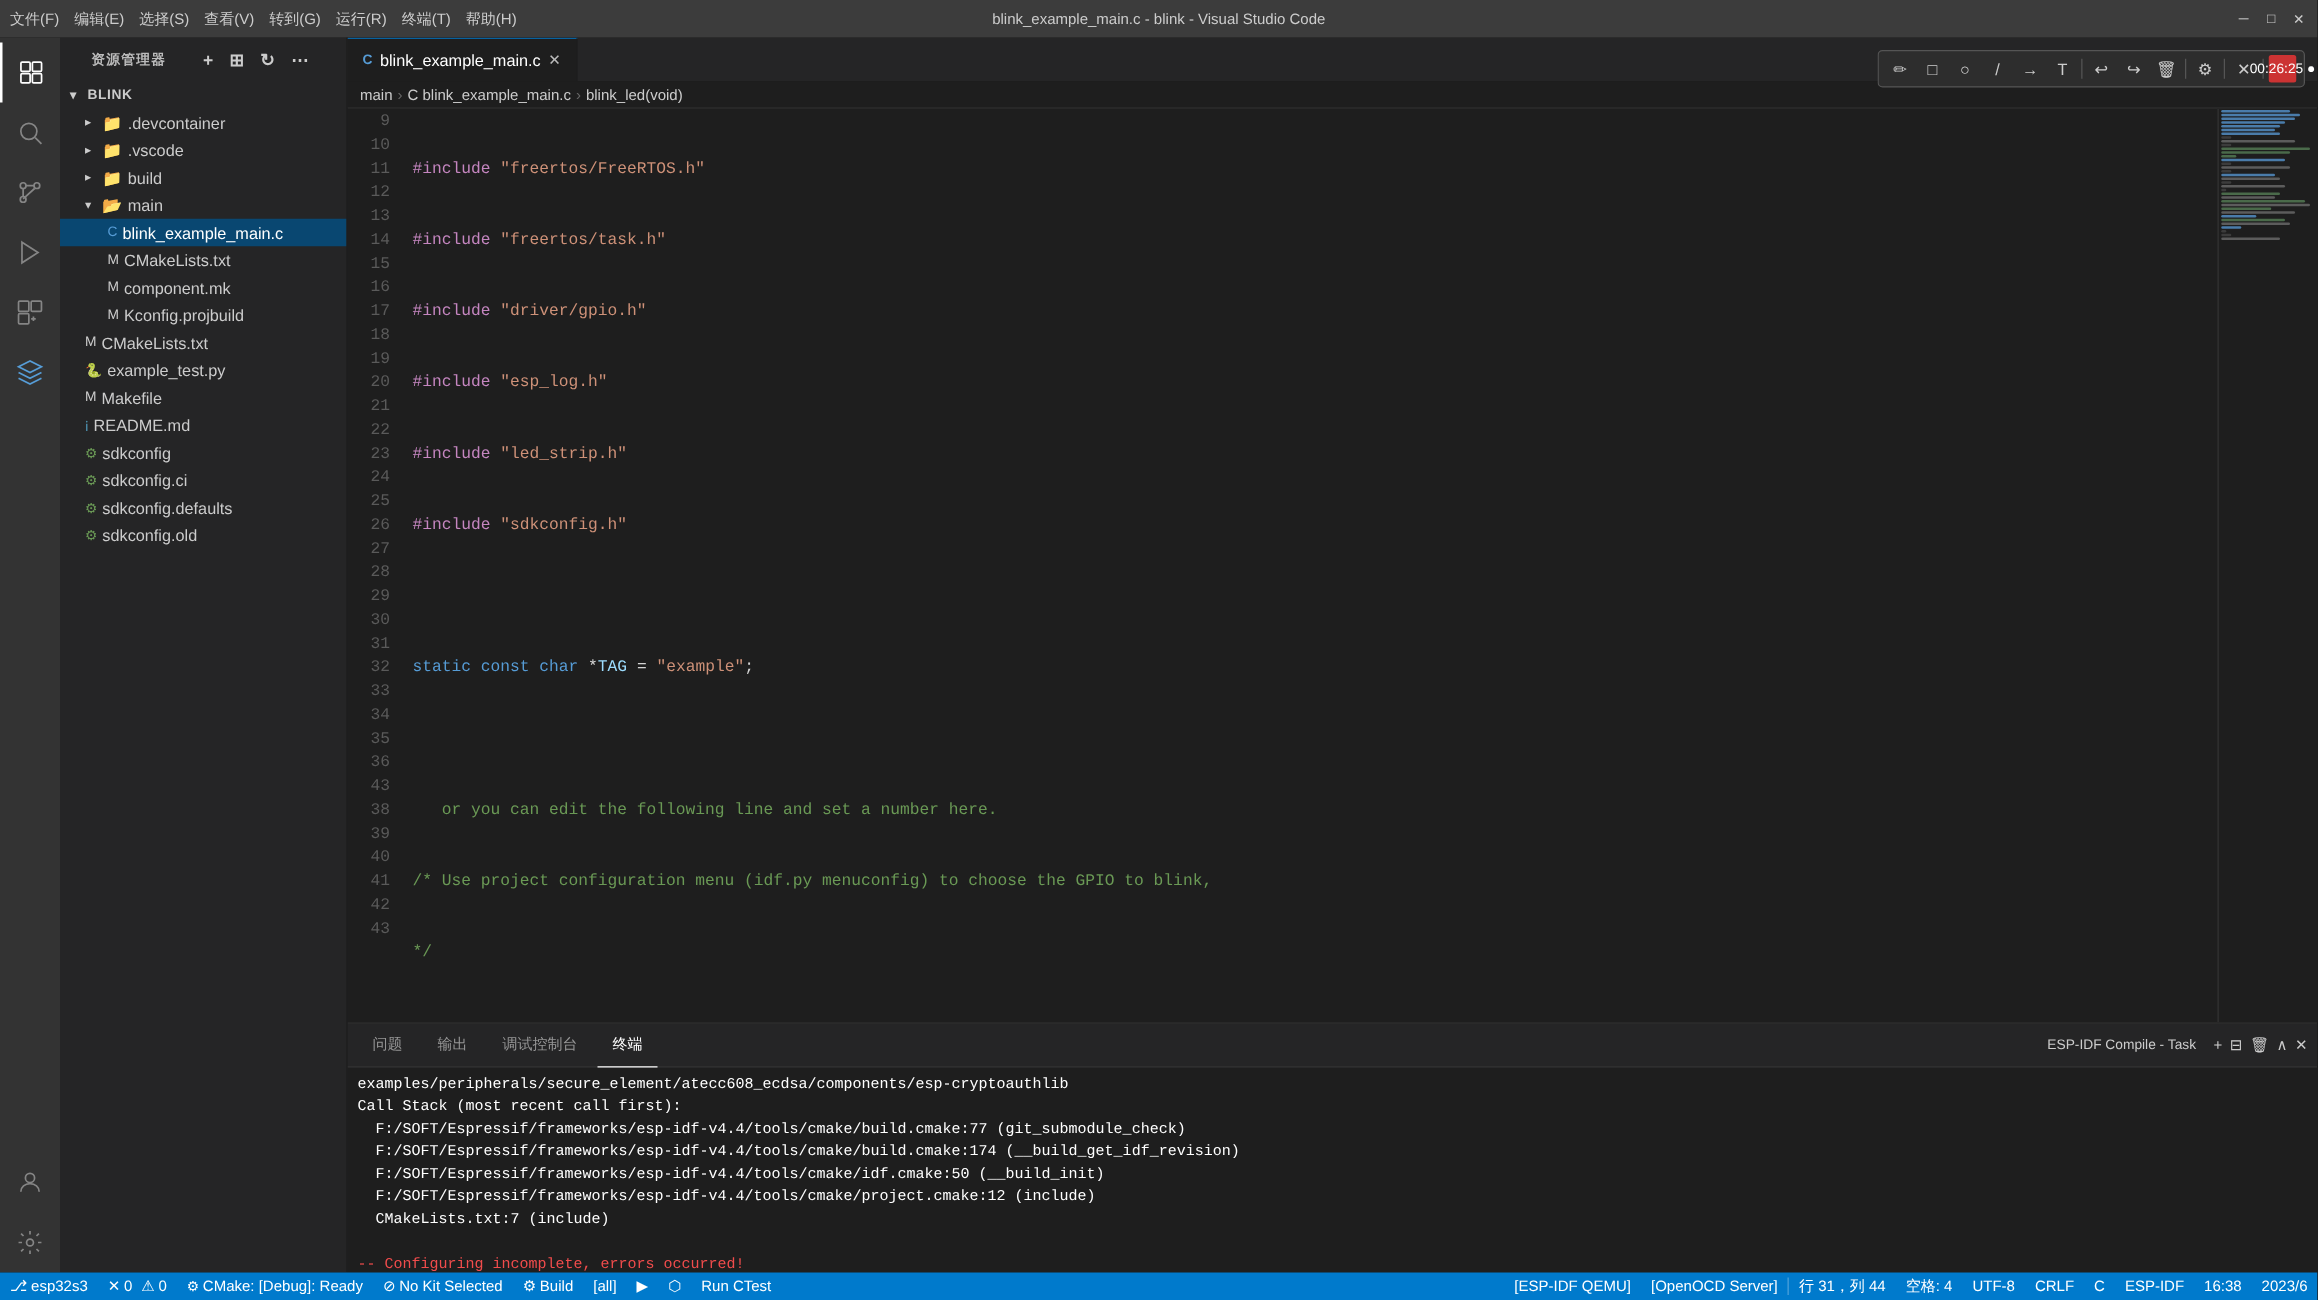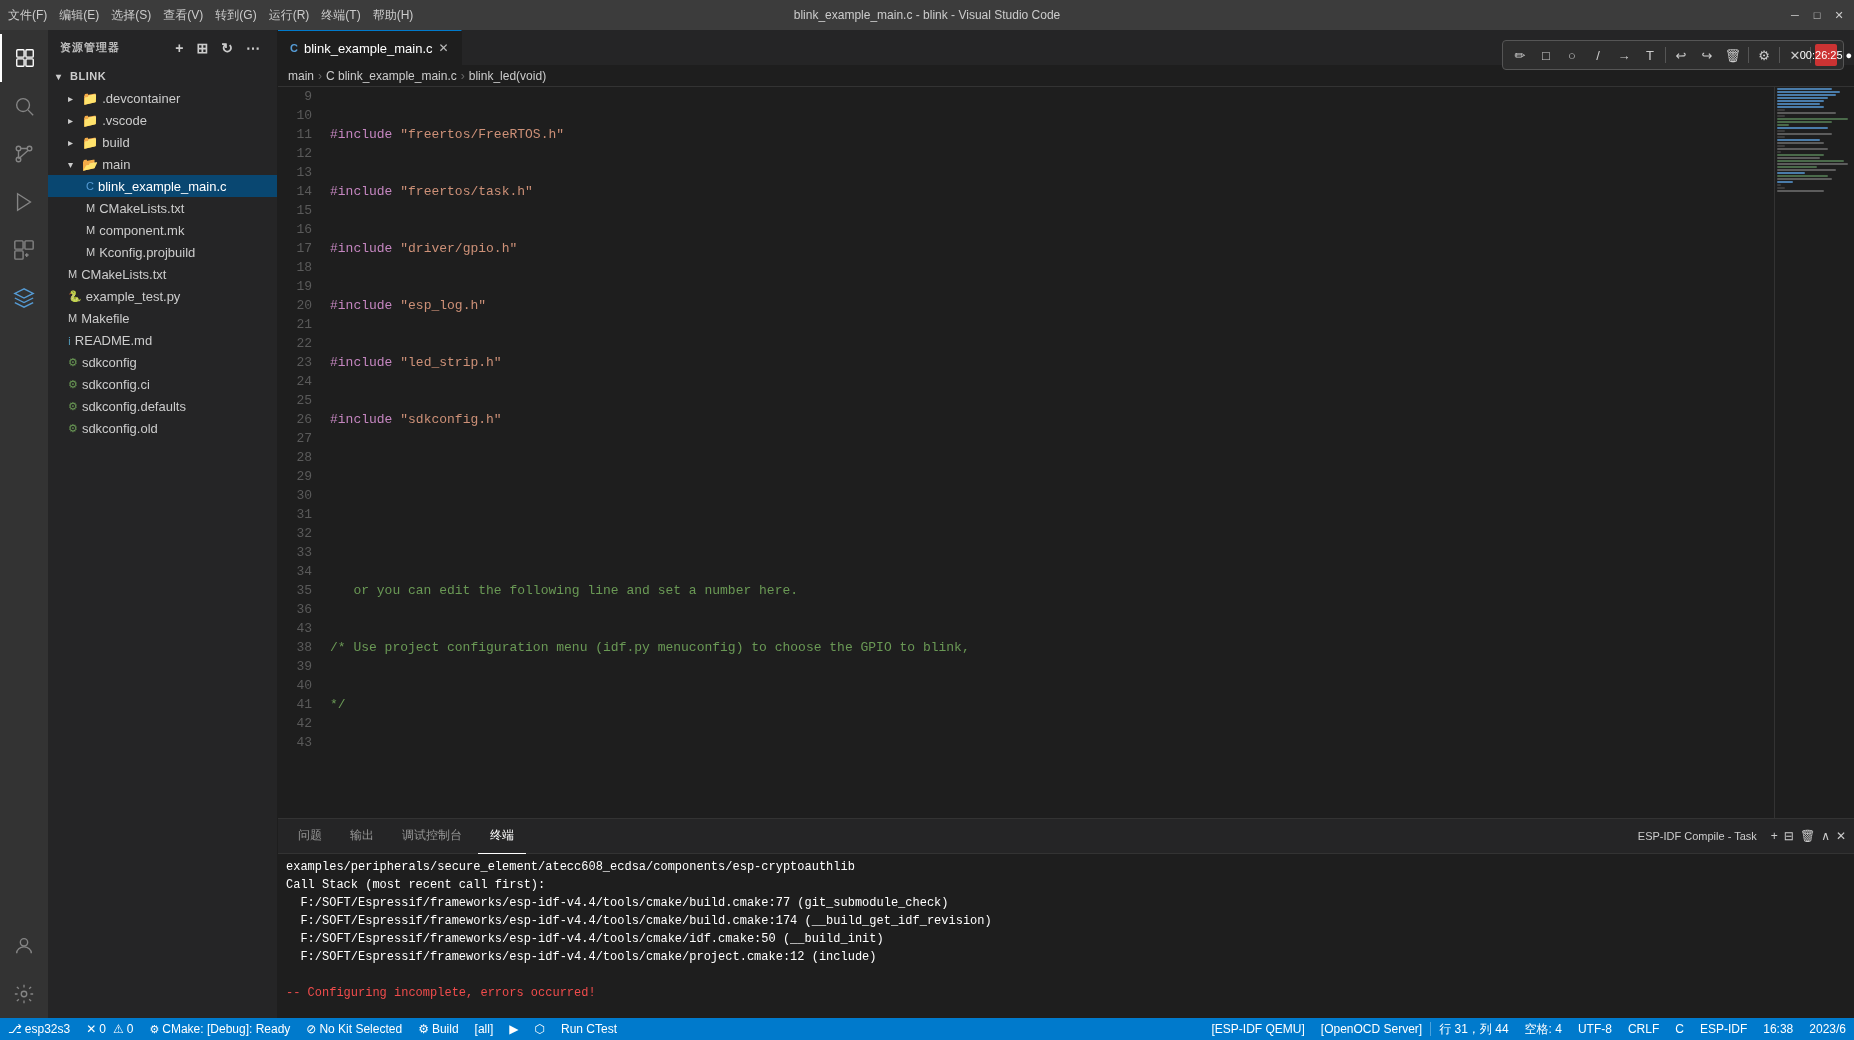--- a/index.html
+++ b/index.html
@@ -95,21 +95,21 @@
       display: flex;
       flex-direction: column;
       flex-shrink: 0;
       border-right: 1px solid #1e1e1e;
     }
     #sidebar-header {
       height: 35px;
       display: flex;
       align-items: center;
       justify-content: space-between;
-      padding: 0 12px;
+      padding: 0 25px;
       font-size: 11px;
       font-weight: 700;
       letter-spacing: 1px;
       color: #bbbbbb;
       text-transform: uppercase;
     }
     .sidebar-actions { display: flex; gap: 4px; }
     .sidebar-action-btn {
       color: #cccccc;
       cursor: pointer;
@@ -575,20 +575,21 @@
           <div>43</div>
       </div>
       <div id="code-content">
         <div><span class="c-include">#include</span> <span class="c-string">"freertos/FreeRTOS.h"</span></div>
         <div><span class="c-include">#include</span> <span class="c-string">"freertos/task.h"</span></div>
         <div><span class="c-include">#include</span> <span class="c-string">"driver/gpio.h"</span></div>
         <div><span class="c-include">#include</span> <span class="c-string">"esp_log.h"</span></div>
         <div><span class="c-include">#include</span> <span class="c-string">"led_strip.h"</span></div>
         <div><span class="c-include">#include</span> <span class="c-string">"sdkconfig.h"</span></div>
         <div>&nbsp;</div>
+        <div><span class="c-keyword">static</span> <span class="c-keyword">const</span> <span class="c-keyword">char</span> <span class="c-punc">*</span><span style="color:#9cdcfe;">TAG</span> <span class="c-punc">=</span> <span class="c-string">"example"</span><span class="c-punc">;</span></div>
         <div>&nbsp;</div>
         <div><span class="c-comment">   or you can edit the following line and set a number here.</span></div>
         <div><span class="c-comment">/* Use project configuration menu (idf.py menuconfig) to choose the GPIO to blink,</span></div>
         <div><span class="c-comment">*/</span></div>
         
         
         
         
         
         
@@ -665,20 +666,21 @@
           <span style="cursor:pointer;">✕</span>
         </div>
       </div>
       <div id="panel-content">
         <div class="terminal-line">examples/peripherals/secure_element/atecc608_ecdsa/components/esp-cryptoauthlib</div>
         <div class="terminal-line">Call Stack (most recent call first):</div>
         <div class="terminal-line">  F:/SOFT/Espressif/frameworks/esp-idf-v4.4/tools/cmake/build.cmake:77 (git_submodule_check)</div>
         <div class="terminal-line">  F:/SOFT/Espressif/frameworks/esp-idf-v4.4/tools/cmake/build.cmake:174 (__build_get_idf_revision)</div>
         <div class="terminal-line">  F:/SOFT/Espressif/frameworks/esp-idf-v4.4/tools/cmake/idf.cmake:50 (__build_init)</div>
         <div class="terminal-line">  F:/SOFT/Espressif/frameworks/esp-idf-v4.4/tools/cmake/project.cmake:12 (include)</div>
+        <div class="terminal-line">  CMakeLists.txt:7 (include)</div>
         <div class="terminal-line">&nbsp;</div>
         <div class="terminal-line error">-- Configuring incomplete, errors occurred!</div>
 
       </div>
     </div>
   </div>
 </div>
 
 <div id="status-bar">
   <div class="status-item">

